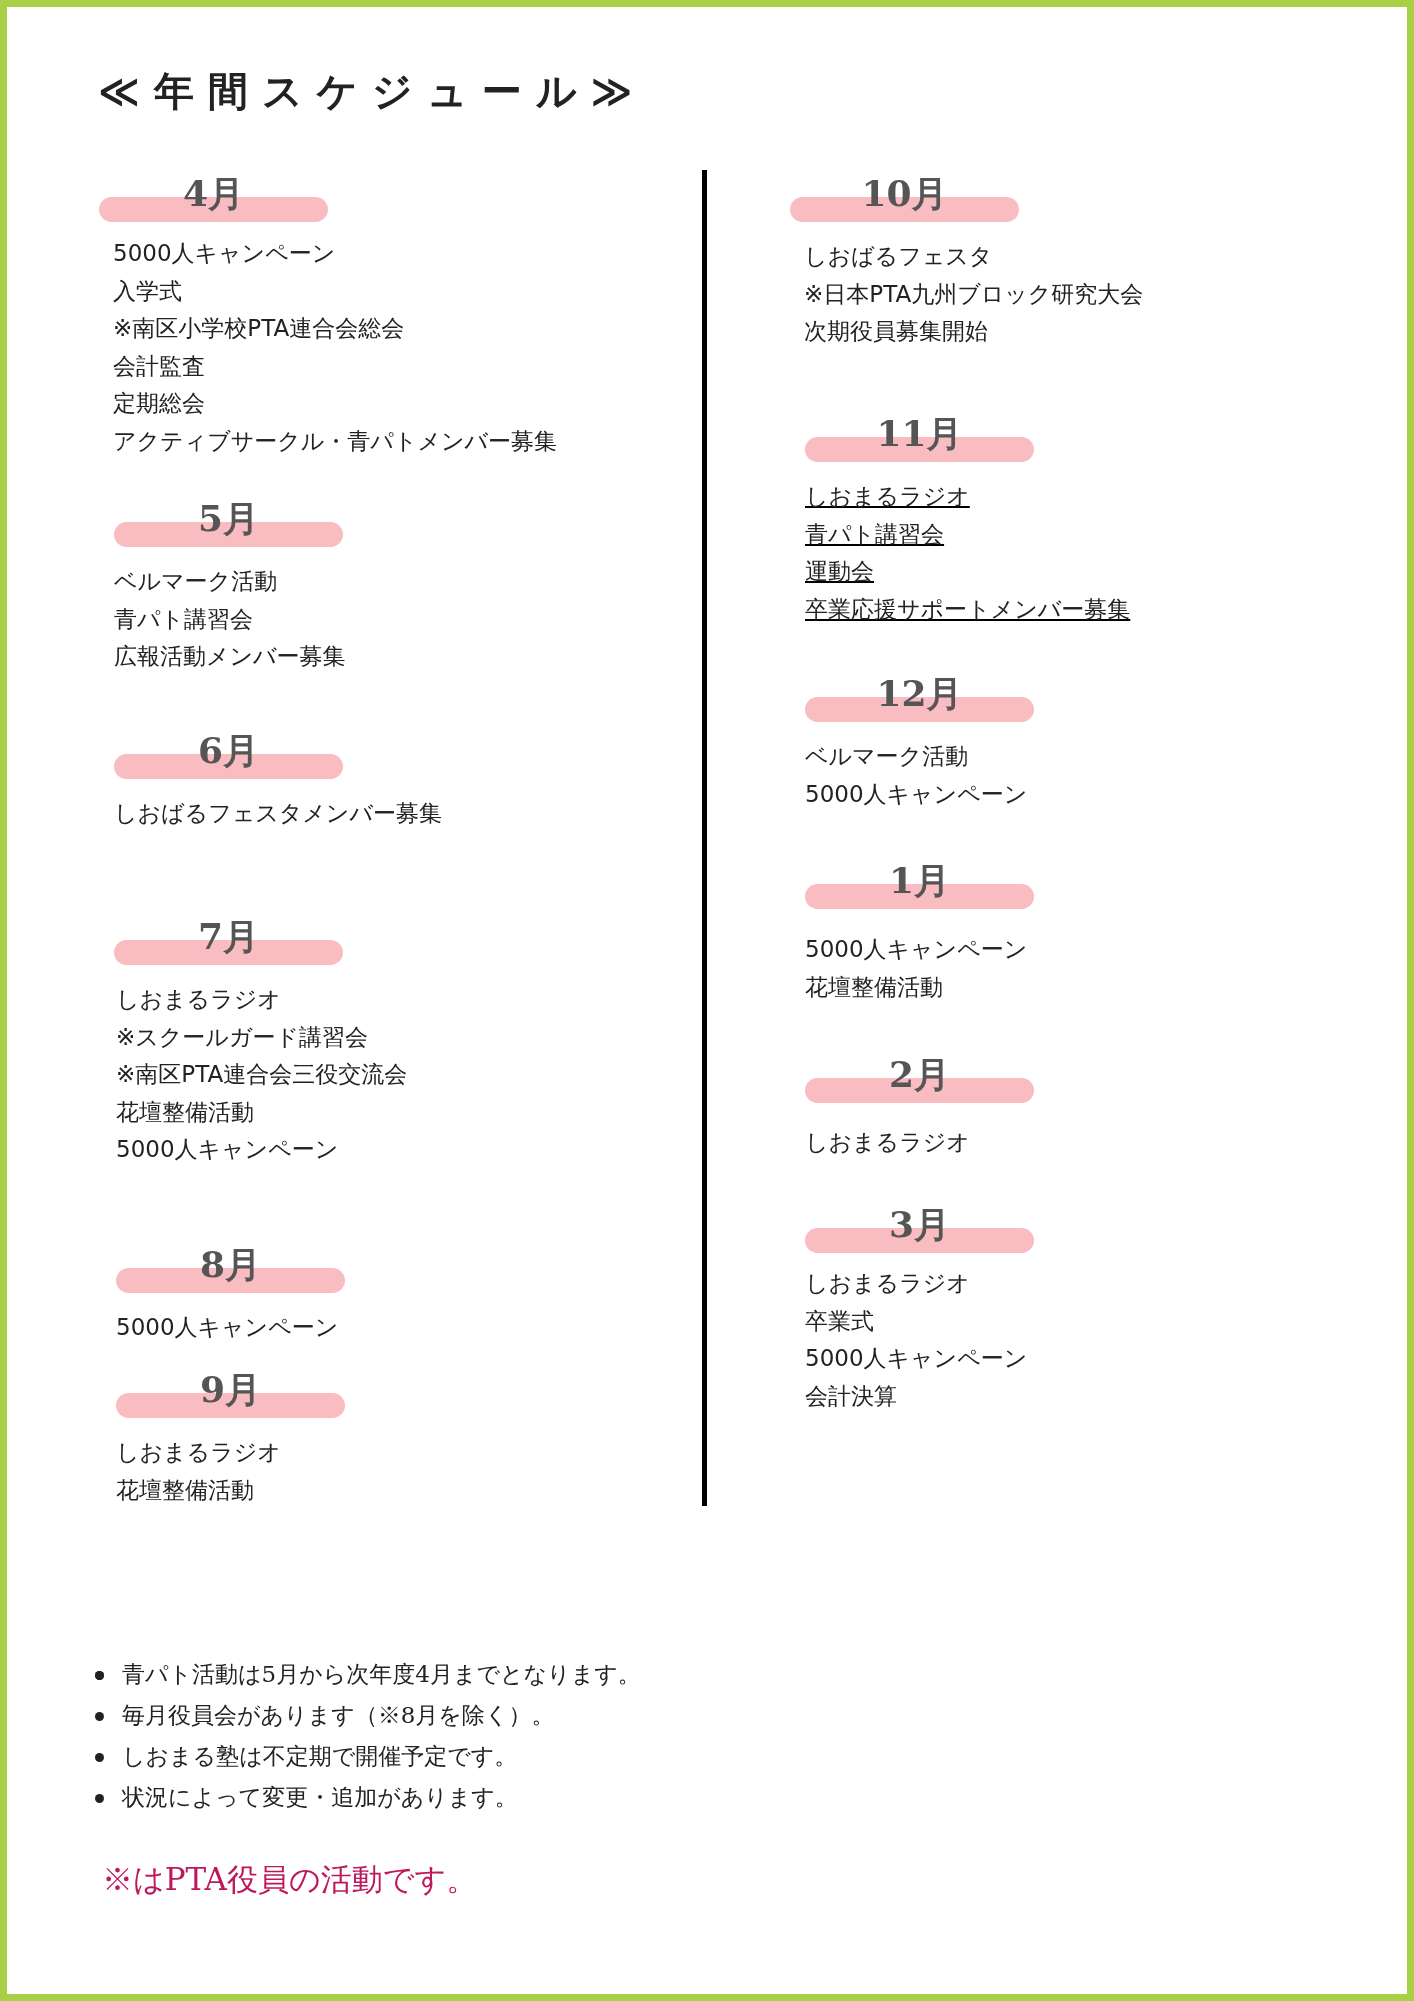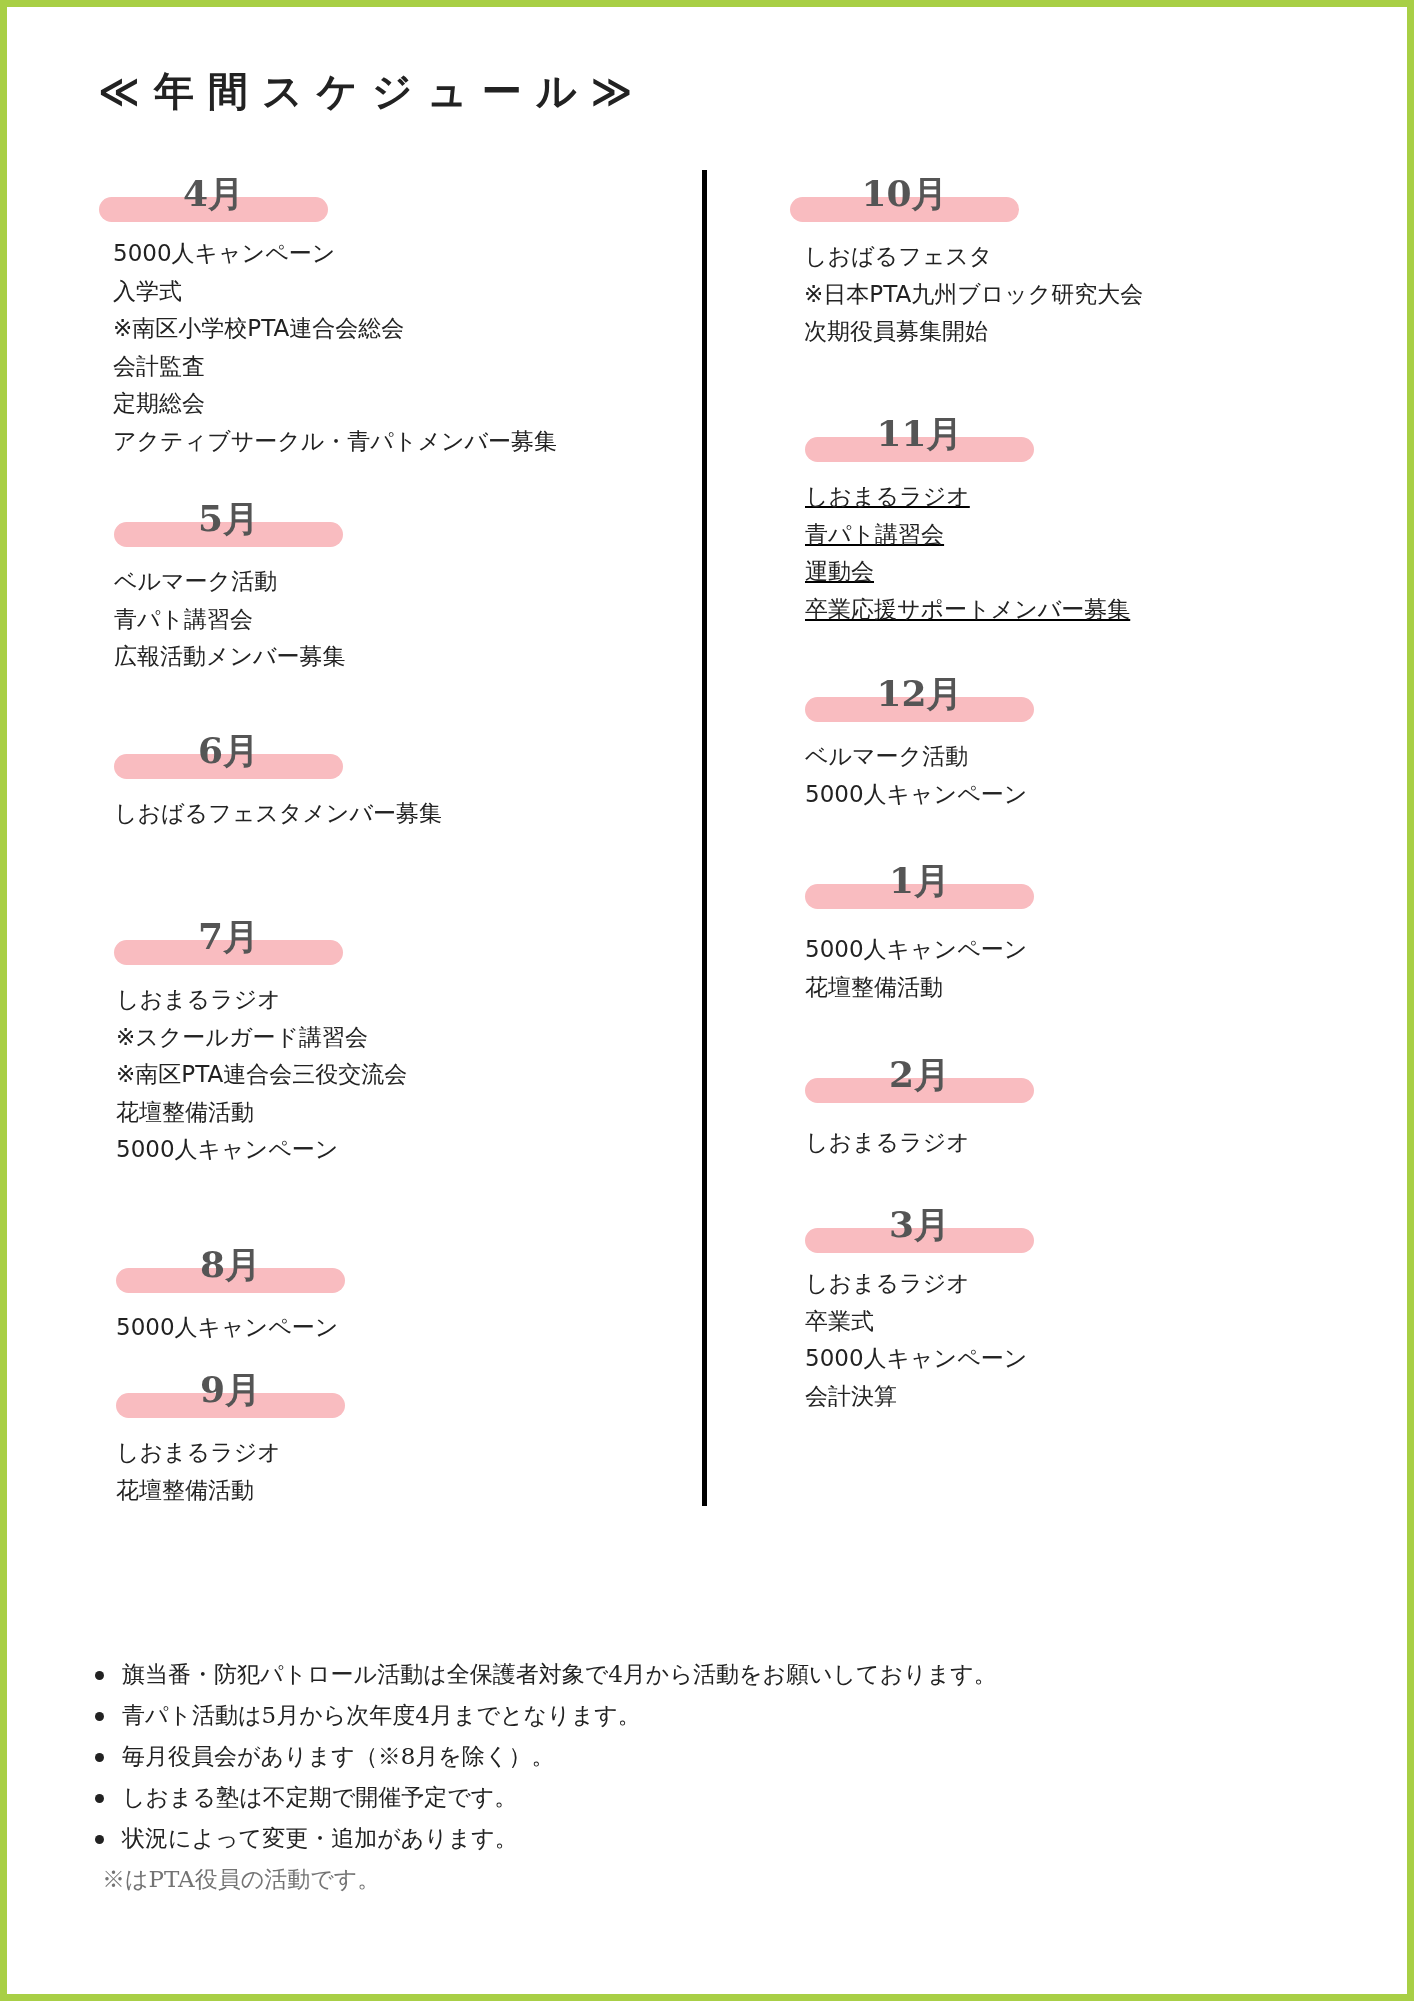--- a/index.html
+++ b/index.html
@@ -53,21 +53,21 @@
       font-family: "DejaVu Serif", "Liberation Serif", serif;
       font-size: 23px; line-height: 41px; color: #222222; white-space: nowrap;
     }
     .notes li .bullet {
       position: absolute; left: 3px; top: 17px; width: 9px; height: 9px;
       border-radius: 50%; background: #222222;
     }
     .notes-footnote {
       position: absolute; left: 102px; top: 1859px;
       font-family: "DejaVu Serif", "Liberation Serif", serif;
-      font-size: 23px; line-height: 41px; color: #737373; white-space: nowrap;
+      font-size: 31px; line-height: 41px; color: #be185d; white-space: nowrap;
     }
   </style>
 </head>
 <body>
 
 <div class="page-border"></div>
 
 <div class="title">≪年間スケジュール≫</div>
 
 <div class="divider"></div>
@@ -208,19 +208,19 @@
   </div>
   <ul class="events" style="margin-top:4px; padding-left:0;">
     <li>しおまるラジオ</li>
     <li>卒業式</li>
     <li>5000人キャンペーン</li>
     <li>会計決算</li>
   </ul>
 </section>
 
 <ul class="notes">
-  <li><span class="bullet"></span><span>旗当番・防犯パトロール活動は全保護者対象で4月から活動をお願いしております。</span></li>
+  <li><span class="bullet"></span></li>
   <li><span class="bullet"></span><span>青パト活動は5月から次年度4月までとなります。</span></li>
   <li><span class="bullet"></span><span>毎月役員会があります（※8月を除く）。</span></li>
   <li><span class="bullet"></span><span>しおまる塾は不定期で開催予定です。</span></li>
   <li><span class="bullet"></span><span>状況によって変更・追加があります。</span></li>
 </ul>
 <div class="notes-footnote">※はPTA役員の活動です。</div>
 
 </body></html>

